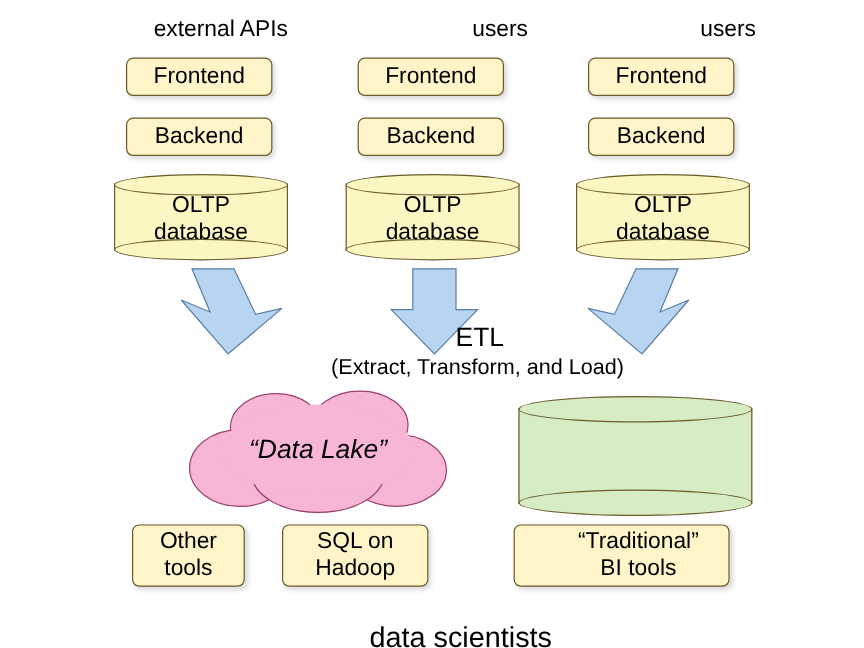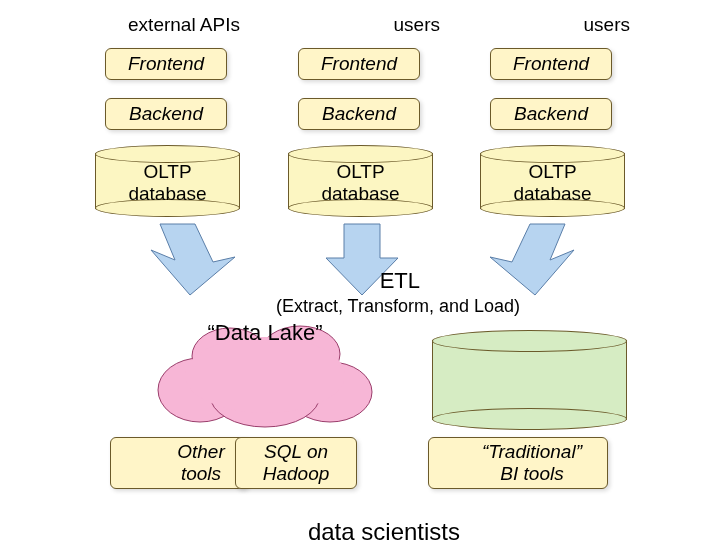--- a/index.html
+++ b/index.html
@@ -17,21 +17,20 @@
   .label { text-align: right; }
   .box {
     border: 1px solid #6b5a2a;
     background: #fff5c8;
     border-radius: 6px;
     display: flex;
     align-items: center;
     justify-content: center;
     box-shadow: 2px 2px 4px rgba(0,0,0,0.15);
     text-align: center;
-    font-style: italic;
   }
   .cyl {
     position: absolute;
   }
   .cyl-body {
     position: absolute;
     left: 0; right: 0;
     background: #fcf6c2;
     border-left: 1px solid #6b5a2a;
     border-right: 1px solid #6b5a2a;
@@ -48,21 +47,23 @@
     left: 0; right: 0;
     text-align: center;
     line-height: 1.15;
   }
   .arrow {
     position: absolute;
   }
   .cloud {
     position: absolute;
     display: flex;
+    align-items: center;
     justify-content: center;
+    font-style: italic;
   }
   .cloud svg { position: absolute; inset: 0; }
   .cloud span { position: relative; z-index: 2; font-size: 22px; }
 </style>
 </head>
 <body>
 
 <div class="abs label" style="left:80px; top:14px; width:160px;">external APIs</div>
 <div class="abs label" style="left:280px; top:14px; width:160px;">users</div>
 <div class="abs label" style="left:470px; top:14px; width:160px;">users</div>
@@ -138,21 +139,21 @@
   </svg>
   <span>“Data Lake”</span>
 </div>
 
 <div class="cyl" style="left:432px; top:330px; width:195px; height:100px;">
   <div class="cyl-body" style="top:10px; bottom:10px; background:#d6ecc3;"></div>
   <div class="cyl-bot" style="bottom:0; height:20px; background:#d6ecc3;"></div>
   <div class="cyl-top" style="top:0; height:20px; background:#d6ecc3;"></div>
 </div>
 
-<div class="abs box" style="left:110px; top:437px; width:92px; height:50px; line-height:1.15;padding-left:44px;">
+<div class="abs box" style="left:110px; top:437px; width:92px; height:50px; line-height:1.15;">
     <span>Other<br>tools</span>
   </div>
 <div class="abs box" style="left:235px; top:437px; width:120px; height:50px; line-height:1.15;">
     <span>SQL on<br>Hadoop</span>
   </div>
 <div class="abs box" style="left:428px; top:437px; width:150px; height:50px; line-height:1.15;padding-left:28px;">
     <span>“Traditional”<br>BI tools</span>
   </div>
 
 <div class="abs label" style="left:260px; top:518px; width:200px; font-size:24px;">data scientists</div>

